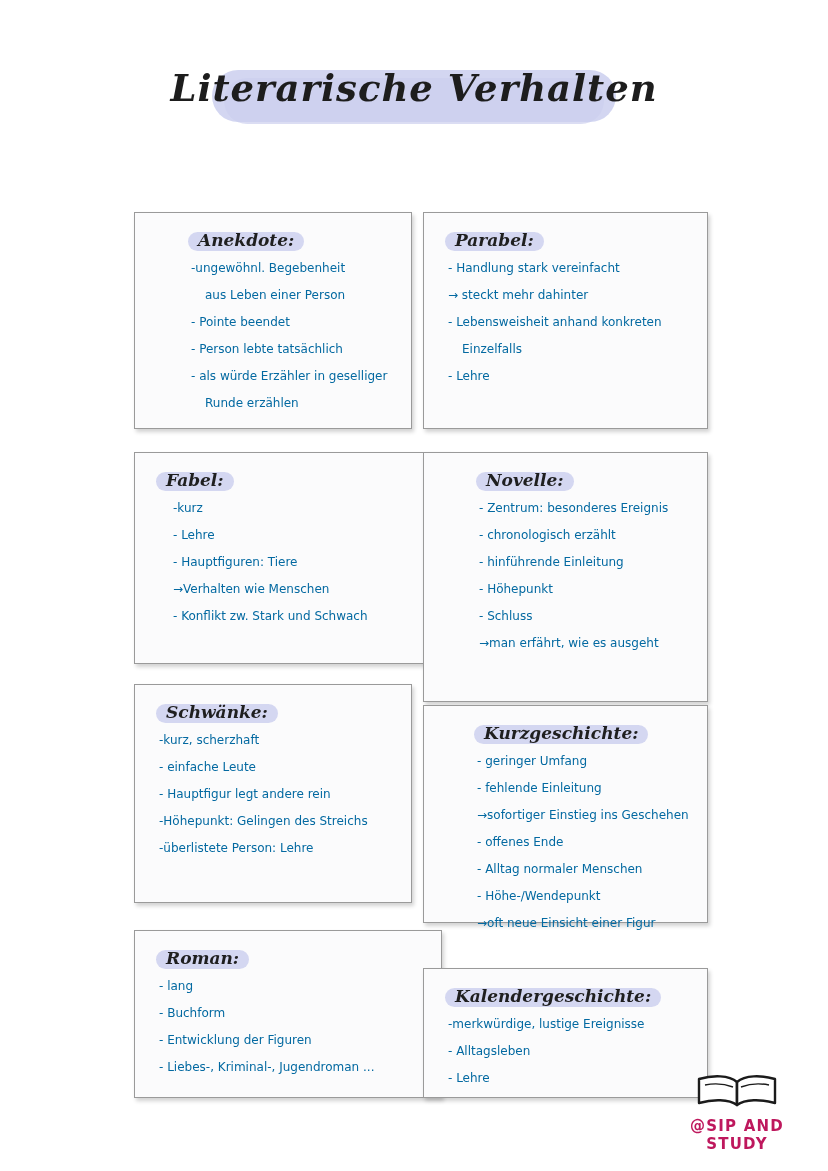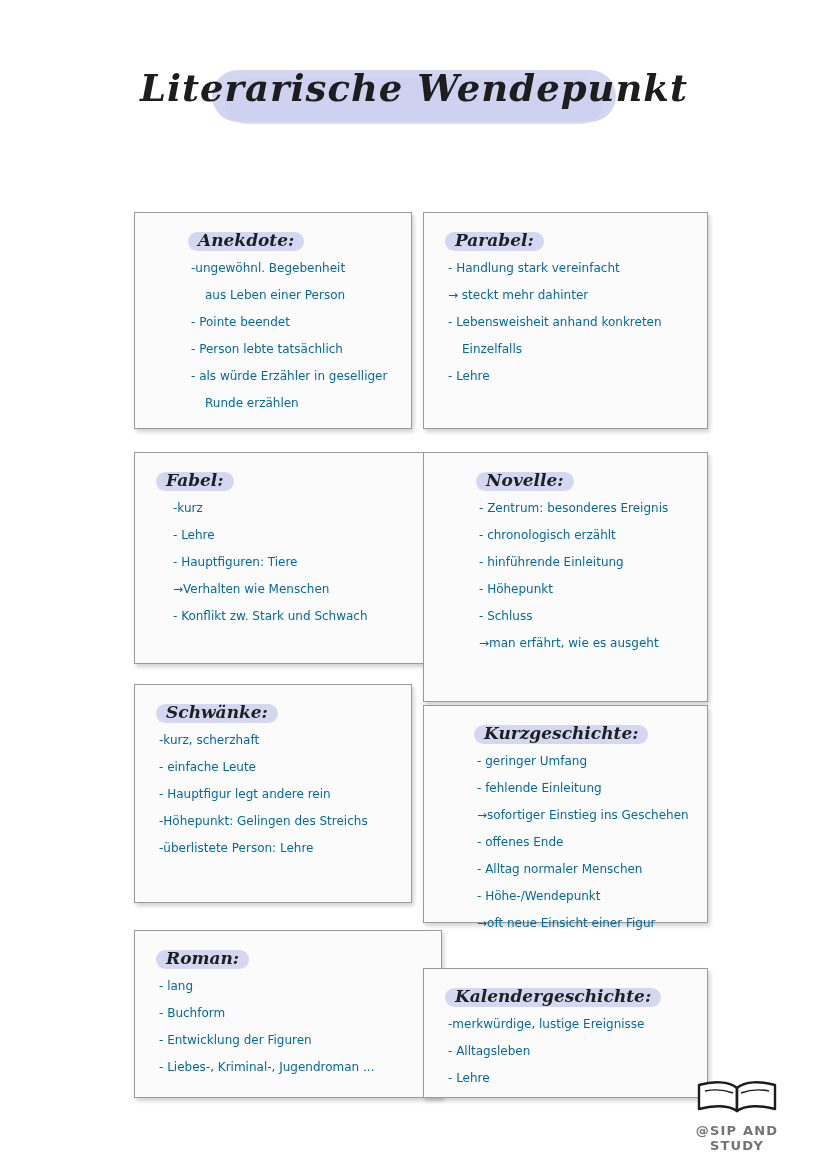--- a/index.html
+++ b/index.html
@@ -110,33 +110,33 @@
   .logo {
     position: absolute;
     right: 26px;
     bottom: 18px;
     width: 130px;
     text-align: center;
   }
   .logo-text {
     font-family: "DejaVu Sans", sans-serif;
     font-weight: bold;
-    font-size: 13px;
+    font-size: 15px;
     letter-spacing: 1.2px;
-    color: #737373;
+    color: #be185d;
     margin-top: 2px;
   }
 </style>
 </head>
 <body>
 
 <div class="title-highlight"></div>
 <div class="title-highlight b2"></div>
 <div class="title-wrap">
-  <div class="title">Literarische Wendepunkt</div>
+  <div class="title">Literarische Verhalten</div>
 </div>
 
 <div class="card" style="left:134px; top:212px; width:278px; height:217px;padding-left:48px;">
   <div class="card-head">Anekdote:</div>
   <ul>
     <li>-ungewöhnl. Begebenheit</li>
     <li class="cont">aus Leben einer Person</li>
     <li>- Pointe beendet</li>
     <li>- Person lebte tatsächlich</li>
     <li>- als würde Erzähler in geselliger</li>

